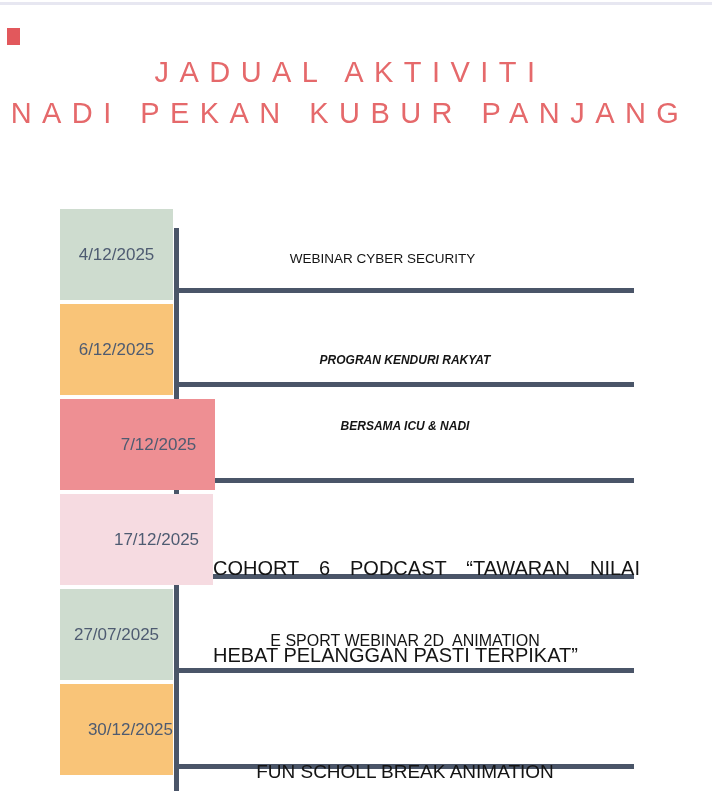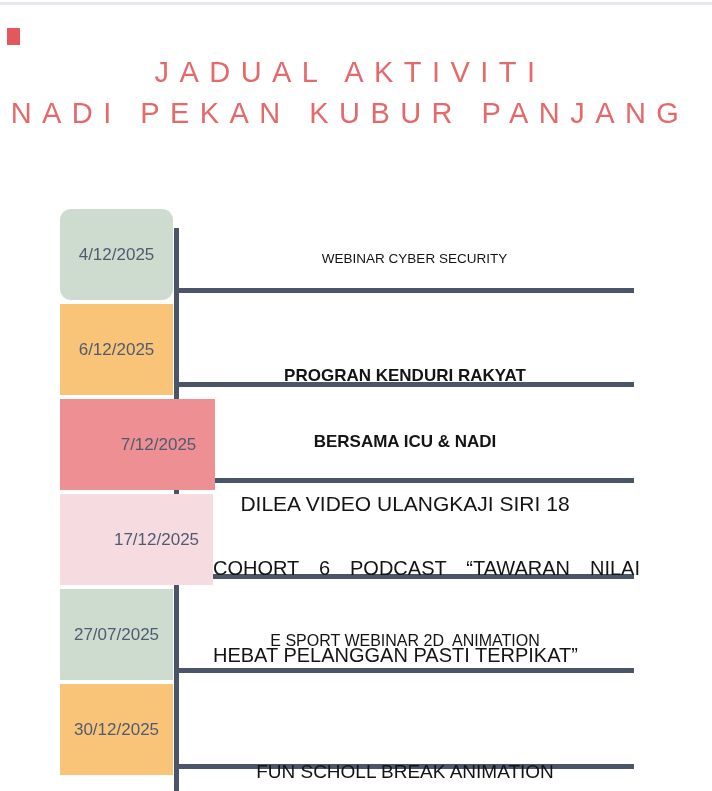--- a/index.html
+++ b/index.html
@@ -33,28 +33,28 @@
   }
   .hl-0 { top:288px; } .hl-1 { top:382px; } .hl-2 { top:478px; }
   .hl-3 { top:574px; } .hl-4 { top:668px; } .hl-5 { top:764px; }
   
   .date-box {
     position:absolute; left:60px; width:113px; height:91px;
     display:flex; align-items:center; justify-content:center;
     color:#4e5b71; font-size:17px;
   }
   .db-0 { top:209px; } .db-1 { top:304px; } .db-2 { top:399px; }
-  .db-3 { top:494px;padding-left:40px; } .db-4 { top:589px; } .db-5 { top:684px; }
+  .db-3 { top:494px;padding-left:40px; } .db-4 { top:589px; } .db-5 { top:684px;justify-content:flex-end; }
   
   .activity {
     position:absolute; left:180px; width:450px;
     color:#141414; text-align:center; white-space:pre-wrap;
   }
-  .act-0 { top:215px; font-size:13.5px; line-height:17.5px; width:405px;margin-left:32px; }
-  .act-1 { top:321px; font-size:17px; line-height:22px; font-weight:700; }
+  .act-0 { top:215px; font-size:13.5px; line-height:17.5px; width:405px; }
+  .act-1 { top:305px; font-size:12px; line-height:22px; font-weight:700;font-style:italic; }
   .act-2 { top:441px; font-size:21px; line-height:25px; }
   .act-3 { top:496px; left:198px; width:442px; font-size:20px; line-height:29px; text-align:left; }
   .act-3 .line { height:29px; overflow:hidden;margin-left:15px; }
   .act-3 .justify-line { text-align:justify; }
   .act-3 .justify-line::after { content:""; display:inline-block; width:100%; height:0; }
   .act-4 { top:593px; font-size:16px; line-height:19px; }
   .act-5 { top:714px; font-size:19px; line-height:23px; }
 </style>
 </head>
 <body>
@@ -70,21 +70,21 @@
   </div>
 
   <div class="vline"></div>
   <div class="hline hl-0"></div>
   <div class="hline hl-1"></div>
   <div class="hline hl-2"></div>
   <div class="hline hl-3"></div>
   <div class="hline hl-4"></div>
   <div class="hline hl-5"></div>
 
-  <div class="date-box db-0" style="background: rgb(206, 220, 207); border-radius: 11px;">
+  <div class="date-box db-0" style="background: rgb(206, 220, 207);">
     <span>4/12/2025</span>
   </div>
   <div class="date-box db-1" style="background: rgb(249, 196, 120);">
     <span>6/12/2025</span>
   </div>
   <div class="date-box db-2" style="background: rgb(238, 143, 147); padding-left: 42px;">
     <span>7/12/2025</span>
   </div>
   <div class="date-box db-3" style="background: rgb(246, 219, 225);">
     <span>17/12/2025</span>
@@ -98,23 +98,20 @@
 
   <div class="activity act-0">
     <div class="line">WEBINAR CYBER SECURITY</div>
   </div>
 
   <div class="activity act-1">
     <div class="line">PROGRAN KENDURI RAKYAT</div>
     <div class="line">BERSAMA ICU &amp; NADI</div>
   </div>
 
-  <div class="activity act-2">
-    <div class="line">DILEA VIDEO ULANGKAJI SIRI 18</div>
-  </div>
 
   <div class="activity act-3">
     <div class="line justify-line">COHORT 6 PODCAST “TAWARAN NILAI</div>
     <div class="line">HEBAT PELANGGAN PASTI TERPIKAT”</div>
   </div>
 
   <div class="activity act-4">
     <div class="line">E SPORT WEBINAR 2D  ANIMATION</div>
   </div>
 

